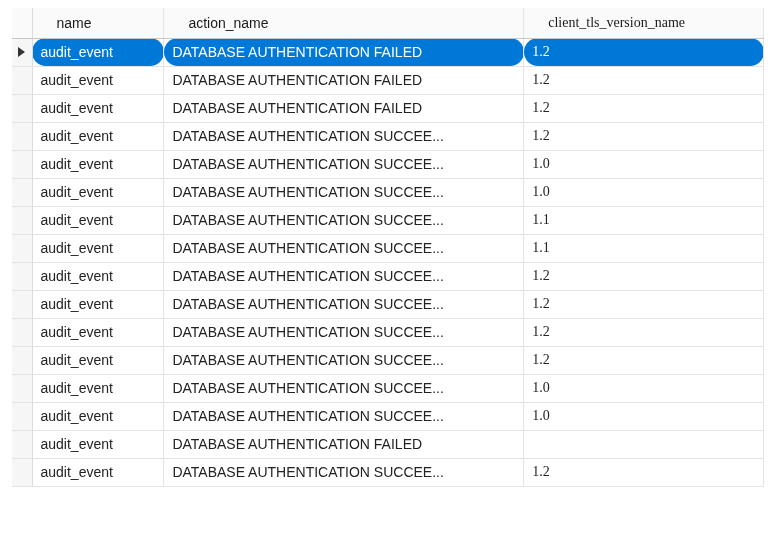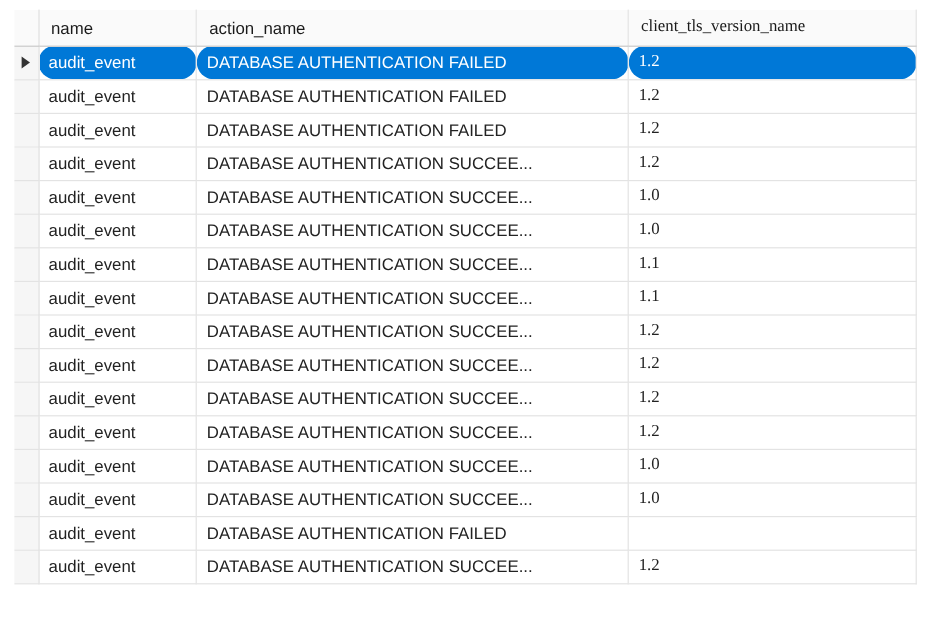--- a/index.html
+++ b/index.html
@@ -38,21 +38,21 @@
       padding: 0;
     }
     .hrow .gcell {
       background: #fafafa;
       border-bottom: 1px solid #c8c8c8;
     }
     .hcell {
       background: #fafafa;
       font-weight: 400;
       color: #1a1a1a;
-      padding: 6px 8px 6px 10px;
+      padding: 6px 8px 6px 24px;
       border-bottom: 1px solid #c8c8c8;
       border-top: none;
     }
     .cell {
       padding: 4px 8px 4px 8px;
       height: 28px;
       border-radius: 14px;
     }
     .col-name   { width: 132px; max-width:132px; }
     .col-action { width: 360px; max-width:360px; }

